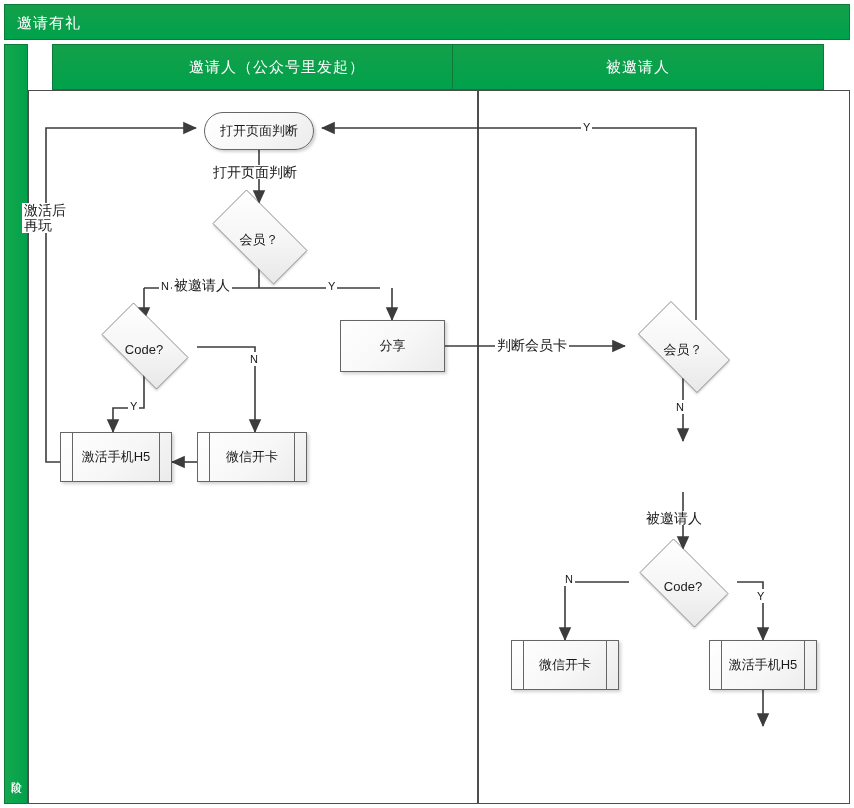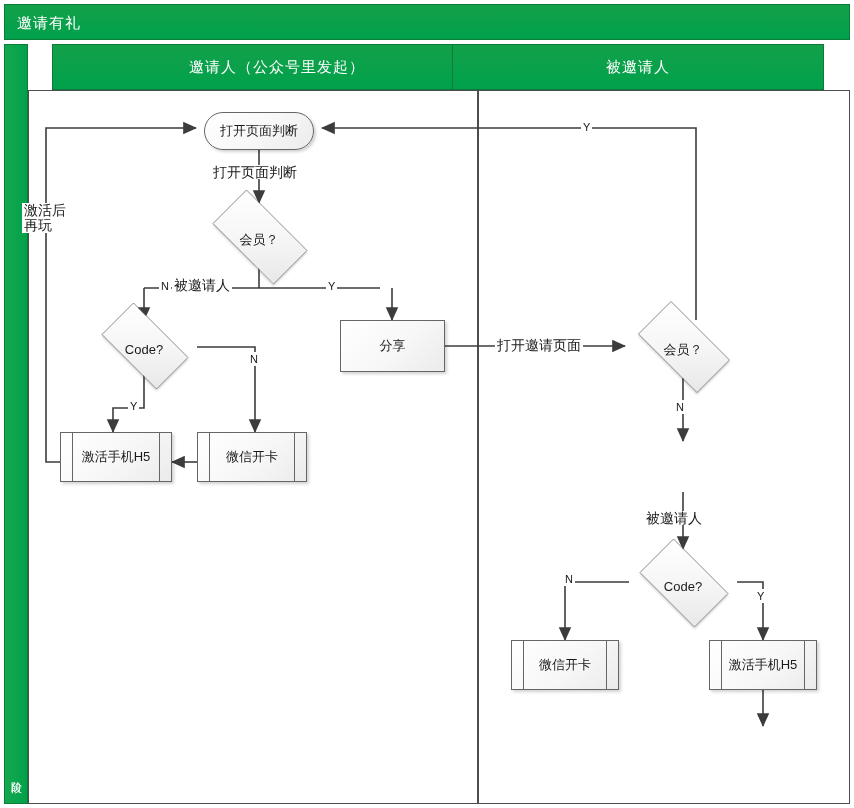--- a/index.html
+++ b/index.html
@@ -185,21 +185,21 @@
   <div class="elabel tiny" style="left:159px;top:279px;">N</div>
   <div class="elabel" style="left:172px;top:278px;">被邀请人</div>
   <div class="elabel tiny" style="left:326px;top:279px;">Y</div>
 
   <div class="elabel tiny" style="left:128px;top:399px;">Y</div>
   <div class="elabel tiny" style="left:248px;top:352px;">N</div>
 
   <div class="elabel two" style="left:22px;top:203px;width:48px;">激活后
 再玩</div>
 
-  <div class="elabel" style="left:495px;top:338px;">打开邀请页面</div>
+  <div class="elabel" style="left:495px;top:338px;">判断会员卡</div>
 
   <div class="elabel tiny" style="left:581px;top:120px;">Y</div>
   <div class="elabel tiny" style="left:674px;top:400px;">N</div>
 
   <div class="elabel" style="left:644px;top:511px;">被邀请人</div>
 
   <div class="elabel tiny" style="left:563px;top:572px;">N</div>
   <div class="elabel tiny" style="left:755px;top:589px;">Y</div>
 
 </div>

